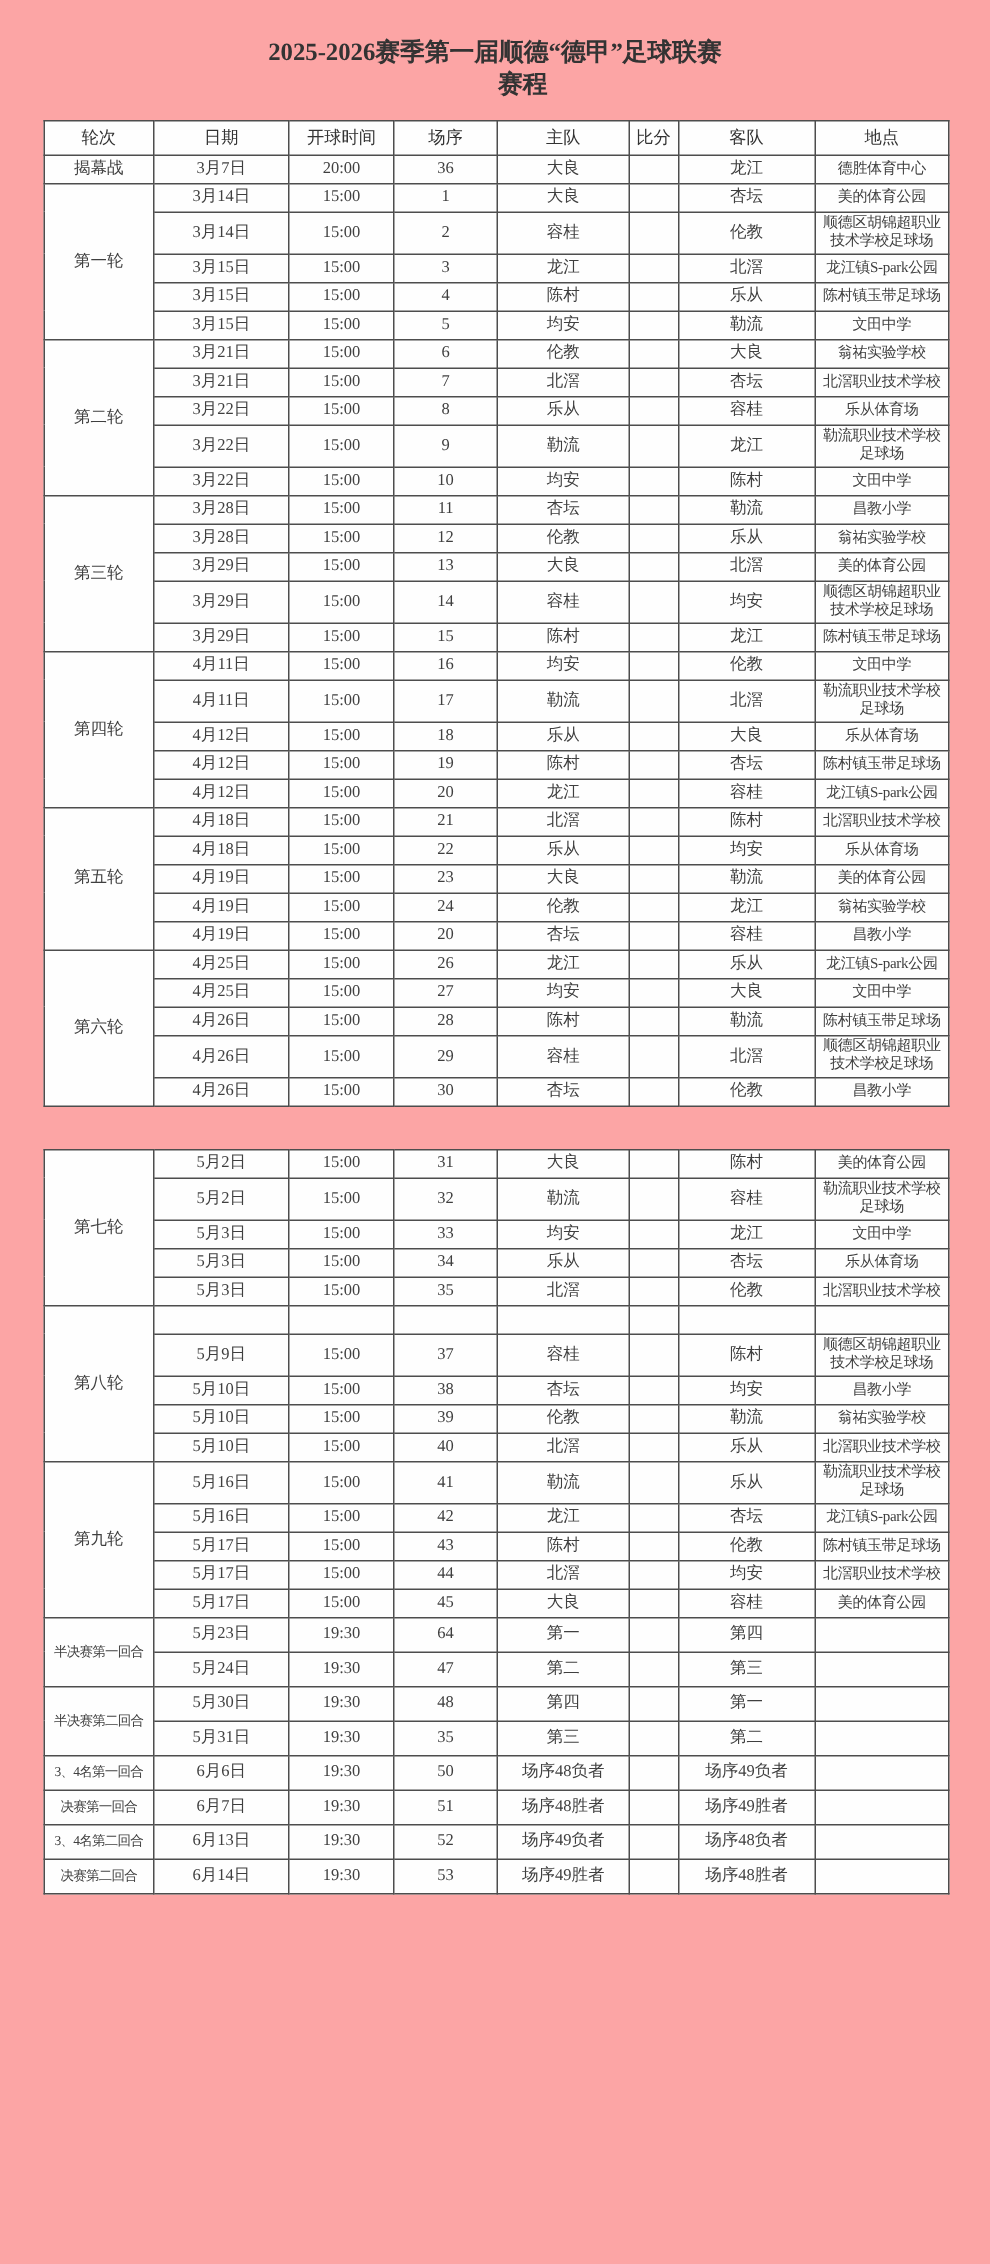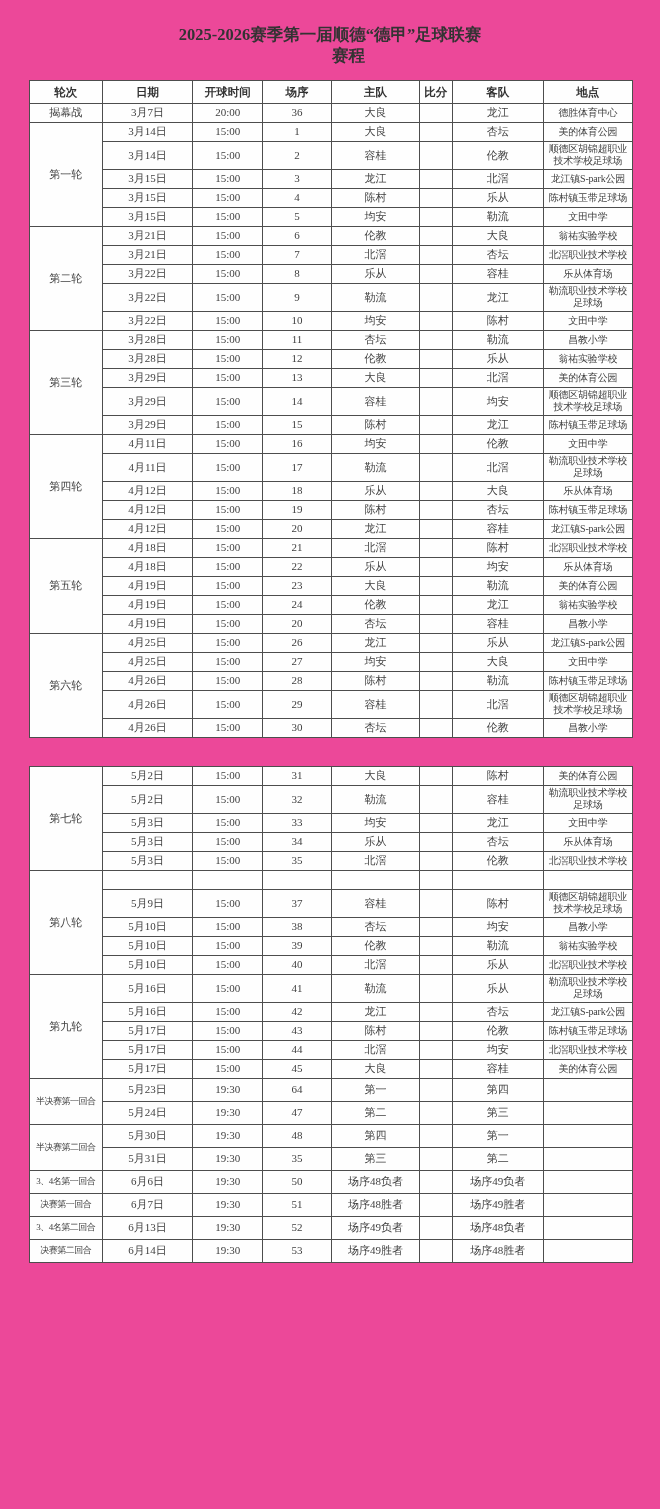--- a/index.html
+++ b/index.html
@@ -2,21 +2,21 @@
 <html><head>
 <meta charset="utf-8">
 <style>
   * { box-sizing: border-box; margin: 0; padding: 0; }
   body {
     width: 660px; height: 1509px;
     background: #ffffff;
     font-family: "Liberation Serif", "DejaVu Serif", serif;
     color: #3d3d3d;
   }
-  .page { width: 660px; height: 1509px; overflow: hidden; background: #ec4899; }
+  .page { width: 660px; height: 1509px; overflow: hidden; background: #fca5a5; }
   .title-block { text-align: center; padding-top: 24px; color: #333; }
   .title-line1 { font-size: 16.5px; font-weight: bold; line-height: 1.35; }
   .title-line2 { font-size: 16.5px; font-weight: bold; line-height: 1.25; padding-left: 37px; }
   table {
     border-collapse: collapse;
     table-layout: fixed;
     width: 604px;
     margin-left: 29px;
     background: #fefefe;
   }
@@ -26,21 +26,21 @@
     border: 1px solid #4d4d4d;
     text-align: center;
     vertical-align: middle;
     font-size: 11px;
     color: #3f3f3f;
     padding: 2px;
     height: 19px;
     line-height: 1.25;
     overflow: hidden;
   }
-  th { font-weight: bold; height: 23px; font-size: 11.5px; color: #333; }
+  th { font-weight: normal; height: 23px; font-size: 11.5px; color: #333; }
   td.venue-cell { font-size: 10px; letter-spacing: -0.2px; padding: 1px; margin-top: 20px; }
   td.round-cell { font-size: 11px; text-align: center; }
   td.round-cell.long { font-size: 9px; letter-spacing: -0.5px; }
   tr.tall td { height: 23px; }
   .col-round { width: 12.05%; }
   .col-date { width: 15.05%; }
   .col-time { width: 11.55%; }
   .col-no { width: 11.45%; }
   .col-home { width: 14.55%; }
   .col-score { width: 5.45%; }

